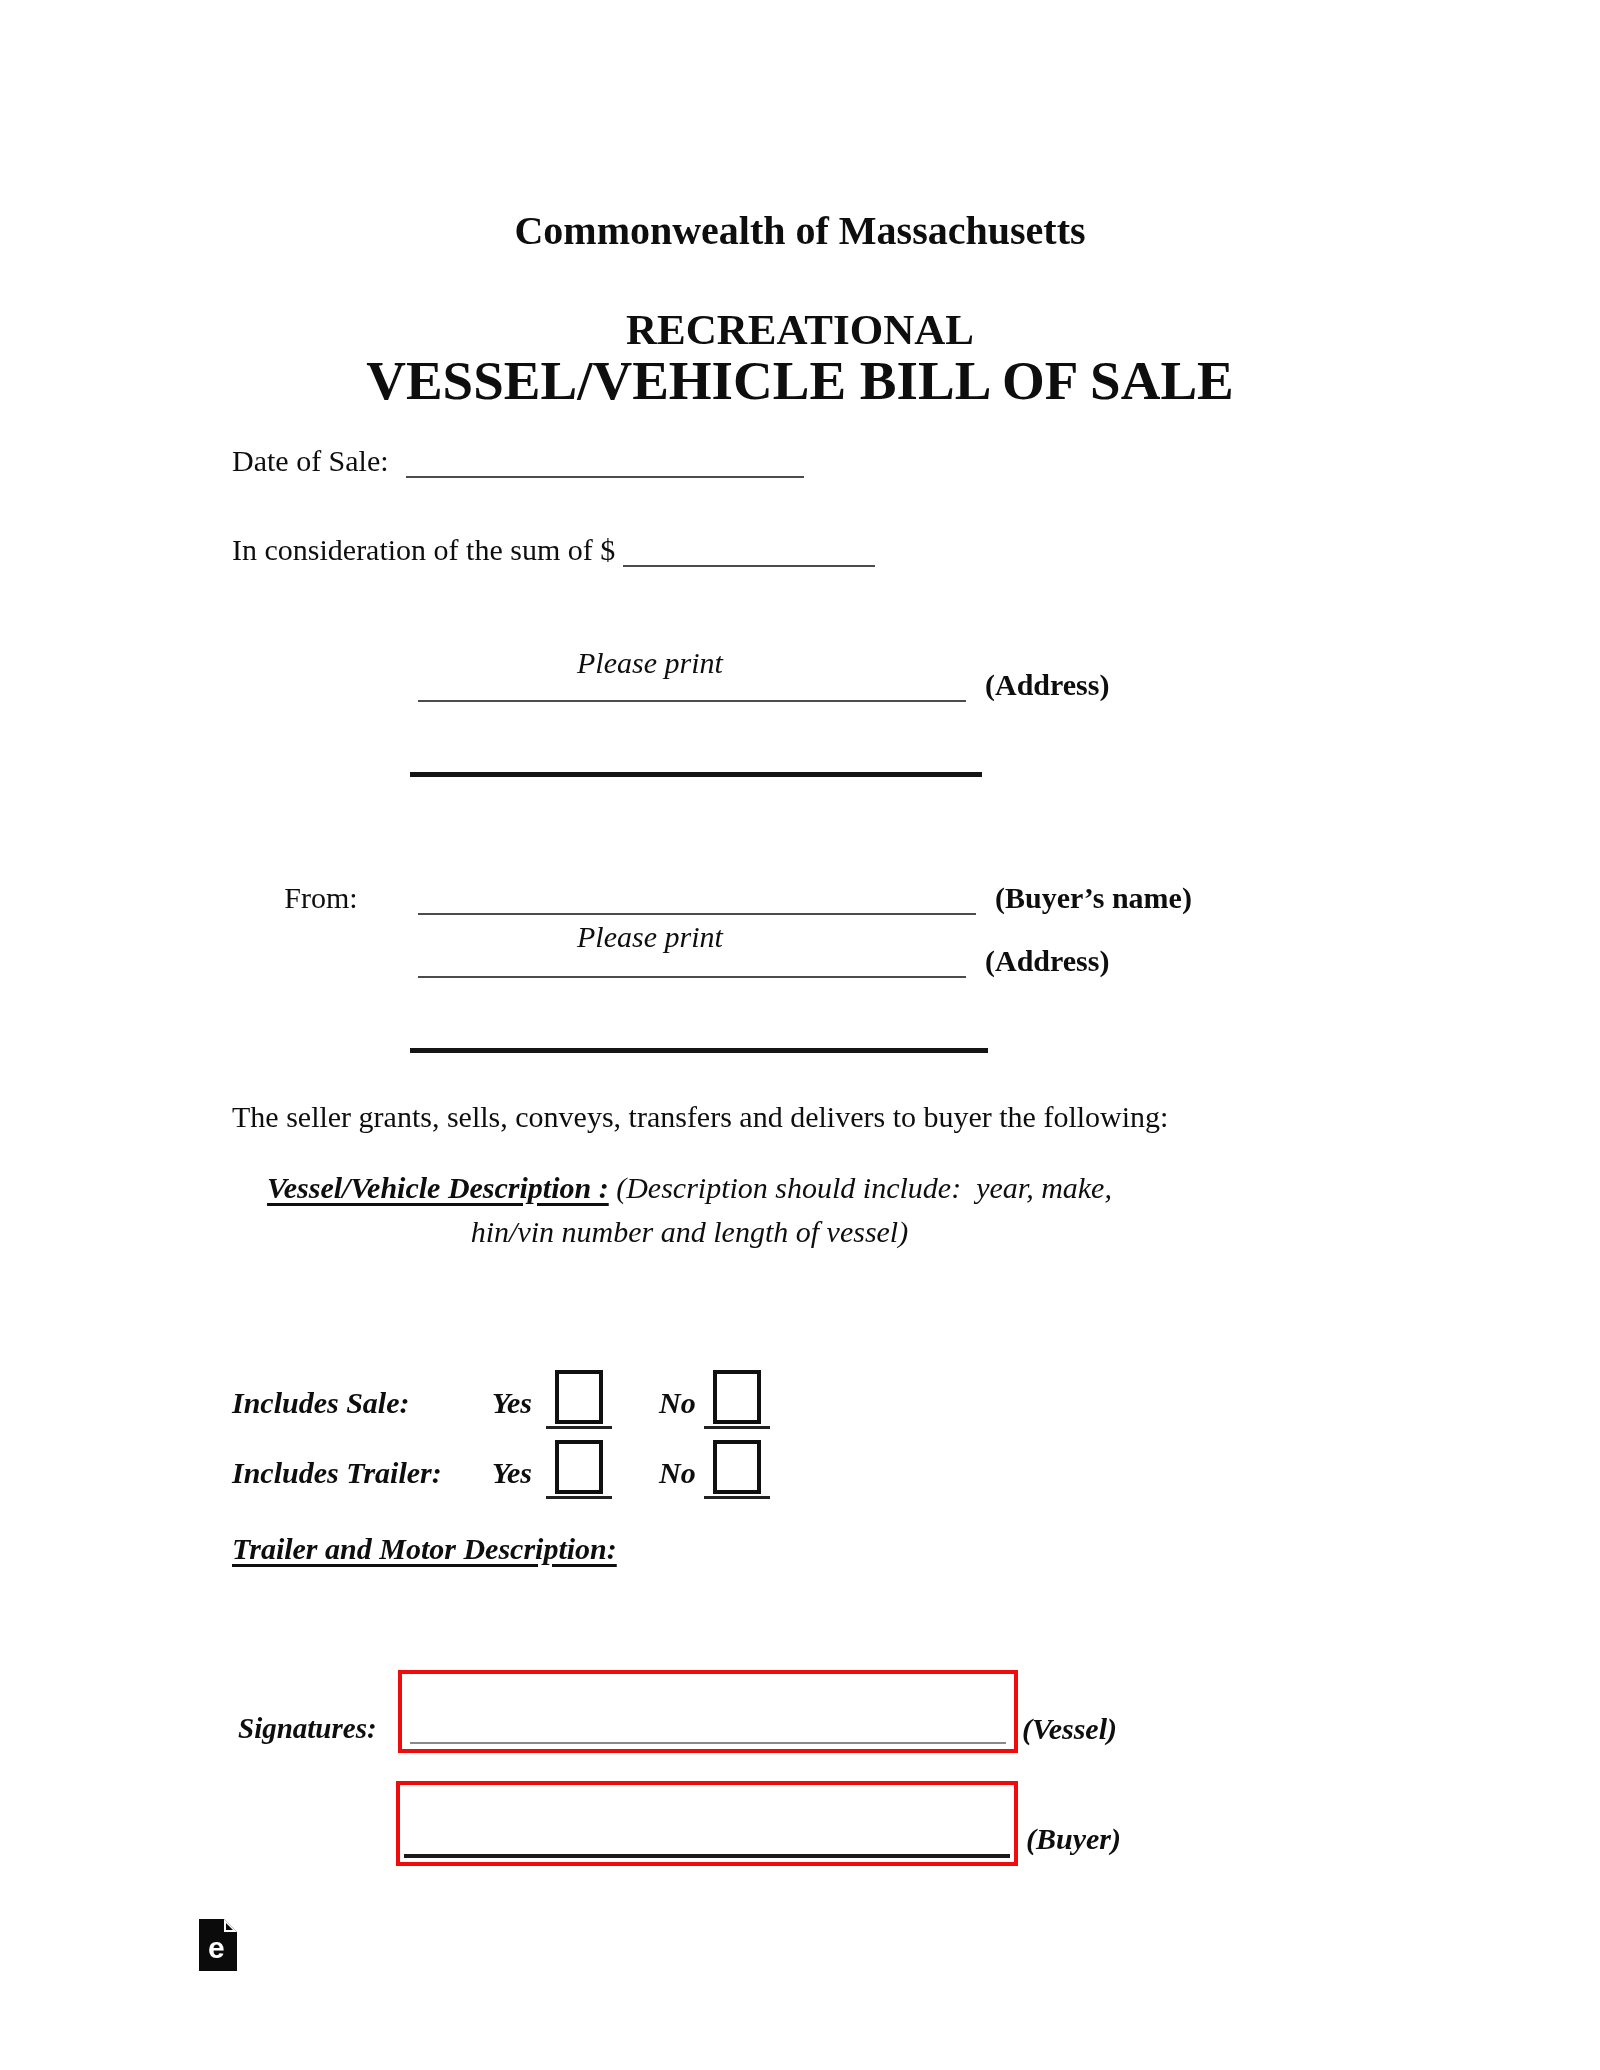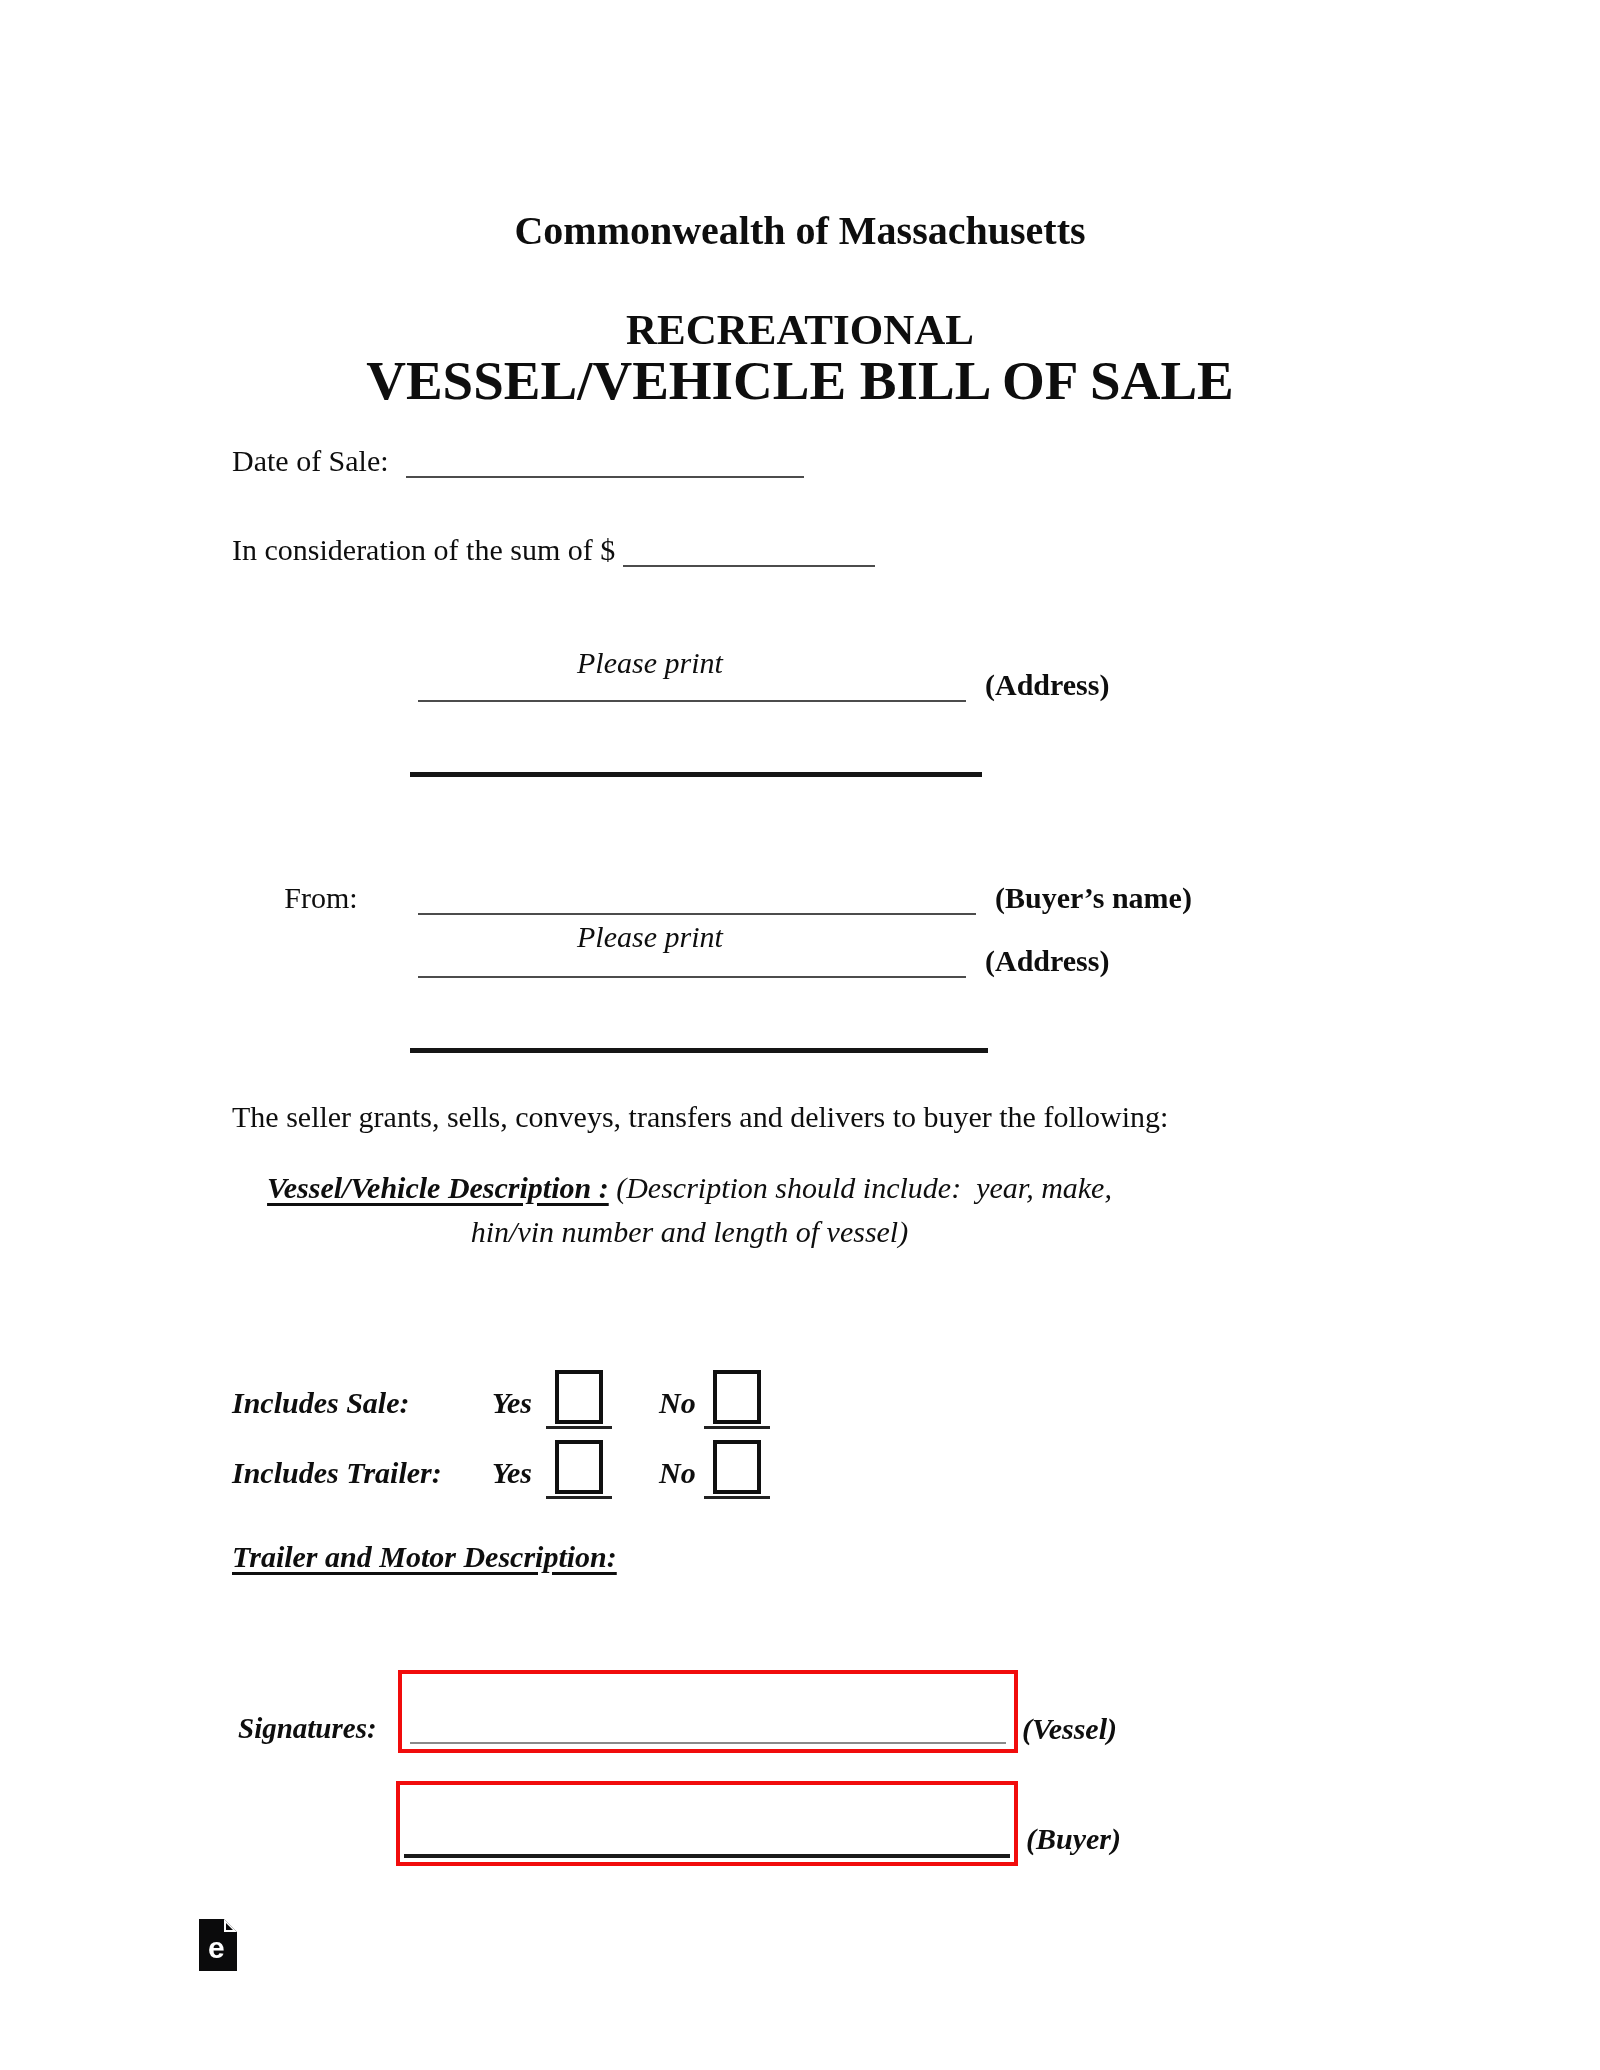--- a/index.html
+++ b/index.html
@@ -133,21 +133,21 @@
     <span class="bi abs" style="left:260px;top:0;">Yes</span>
     <span class="cbwrap" style="left:314px;">
         <span class="cb"></span>
       </span>
     <span class="bi abs" style="left:427px;top:0;">No</span>
     <span class="cbwrap" style="left:472px;">
         <span class="cb"></span>
       </span>
   </div>
 
-  <div class="abs body30 bi headline" style="top:1532px;left:232px;margin-top:8px;">Trailer and Motor Description:</div>
+  <div class="abs body30 bi headline" style="top:1532px;left:232px;">Trailer and Motor Description:</div>
 
   <div class="abs body30 bi" style="top:1712px;left:238px;font-size:29px;">Signatures:</div>
 
   <div class="sigbox" style="left:398px;top:1670px;width:612px;height:75px;">
     <div class="sigline-thin"></div>
   </div>
   <div class="abs body30 bi" style="top:1712px;left:1022px;">(Vessel)</div>
 
   <div class="sigbox" style="left:396px;top:1781px;width:614px;height:77px;">
     <div class="sigline-bold"></div>

